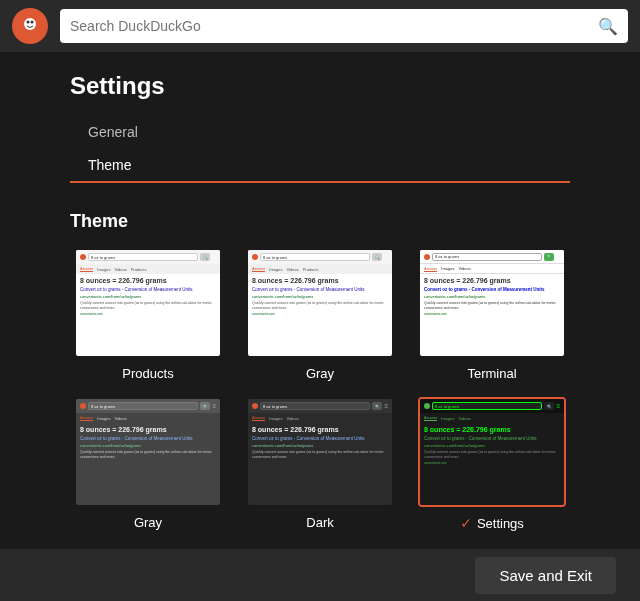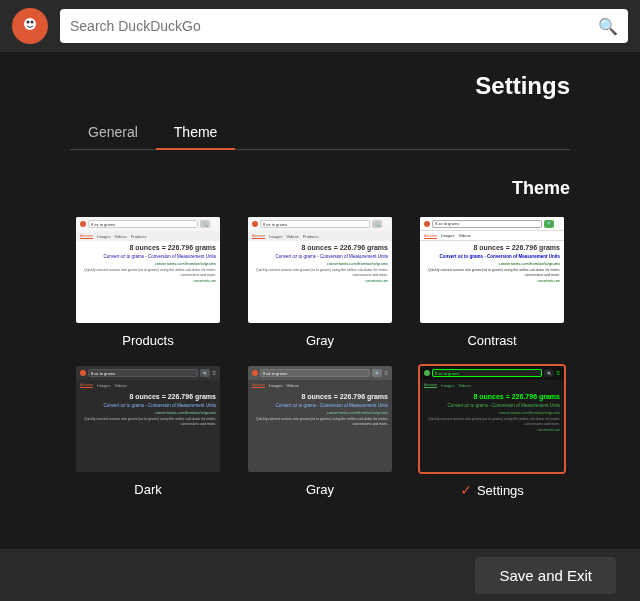--- a/index.html
+++ b/index.html
@@ -54,35 +54,35 @@
       background: none;
       border: none;
       cursor: pointer;
       color: #555;
       font-size: 16px;
     }
 
     
     .settings-container {
       padding: 20px 70px 0 70px;
-      text-align: right;
     }
     .settings-title {
       font-size: 24px;
       font-weight: bold;
       color: #fff;
       margin-bottom: 16px;
     }
 
     
     .tabs {
       display: flex;
       gap: 0;
       margin-bottom: 28px;
       border-bottom: 1px solid #444;
+      flex-direction: column;
     }
     .tab {
       padding: 8px 18px;
       font-size: 14px;
       color: #bbb;
       cursor: pointer;
       border-bottom: 2px solid transparent;
       margin-bottom: -1px;
     }
     .tab.active {
@@ -409,21 +409,46 @@
           </div>
           <div class="mini-content">
             <div class="mini-formula">8 ounces = 226.796 grams</div>
             <div class="mini-result-title">Convert oz to grams - Conversion of Measurement Units</div>
             <div class="mini-result-link">convertunits.com/from/oz/to/grams</div>
             <div class="mini-result-desc">Quickly convert ounces into grams (oz to grams) using the online calculator for metric conversions and more.</div>
             <div class="mini-site-link">convertunits.com</div>
           </div>
         </div>
       </div>
-      <span class="theme-label">Contrast</span>
+      <span class="theme-label">Terminal</span>
+    </div>
+
+    <div class="theme-item">
+      <div class="theme-preview theme-gray">
+        <div class="mini-browser theme-gray">
+          <div class="mini-search-bar">
+            <div class="mini-logo"></div>
+            <div class="mini-search-input">8 oz to grams</div>
+            <div class="mini-search-btn">🔍</div>
+            <div class="mini-menu-icon" style="color:#aaa;">≡</div>
+          </div>
+          <div class="mini-nav-tabs">
+            <span class="mini-nav-tab answer-tab" style="color:#de5833;border-bottom:1px solid #de5833;">Answer</span>
+            <span class="mini-nav-tab" style="color:#ccc;">Images</span>
+            <span class="mini-nav-tab" style="color:#ccc;">Videos</span>
+          </div>
+          <div class="mini-content">
+            <div class="mini-formula" style="color:#eee;">8 ounces = 226.796 grams</div>
+            <div class="mini-result-title">Convert oz to grams - Conversion of Measurement Units</div>
+            <div class="mini-result-link">convertunits.com/from/oz/to/grams</div>
+            <div class="mini-result-desc">Quickly convert ounces into grams (oz to grams) using the online calculator for metric conversions and more.</div>
+          </div>
+        </div>
+      </div>
+      <span class="theme-label">Gray</span>
     </div>
 
     <div class="theme-item">
       <div class="theme-preview theme-dark">
         <div class="mini-browser theme-dark">
           <div class="mini-search-bar">
             <div class="mini-logo"></div>
             <div class="mini-search-input">8 oz to grams</div>
             <div class="mini-search-btn">🔍</div>
             <div class="mini-menu-icon" style="color:#aaa;">≡</div>
@@ -437,45 +462,20 @@
             <div class="mini-formula" style="color:#eee;">8 ounces = 226.796 grams</div>
             <div class="mini-result-title">Convert oz to grams - Conversion of Measurement Units</div>
             <div class="mini-result-link">convertunits.com/from/oz/to/grams</div>
             <div class="mini-result-desc">Quickly convert ounces into grams (oz to grams) using the online calculator for metric conversions and more.</div>
           </div>
         </div>
       </div>
       <span class="theme-label">Dark</span>
     </div>
 
-    <div class="theme-item">
-      <div class="theme-preview theme-gray">
-        <div class="mini-browser theme-gray">
-          <div class="mini-search-bar">
-            <div class="mini-logo"></div>
-            <div class="mini-search-input">8 oz to grams</div>
-            <div class="mini-search-btn">🔍</div>
-            <div class="mini-menu-icon" style="color:#aaa;">≡</div>
-          </div>
-          <div class="mini-nav-tabs">
-            <span class="mini-nav-tab answer-tab" style="color:#de5833;border-bottom:1px solid #de5833;">Answer</span>
-            <span class="mini-nav-tab" style="color:#ccc;">Images</span>
-            <span class="mini-nav-tab" style="color:#ccc;">Videos</span>
-          </div>
-          <div class="mini-content">
-            <div class="mini-formula" style="color:#eee;">8 ounces = 226.796 grams</div>
-            <div class="mini-result-title">Convert oz to grams - Conversion of Measurement Units</div>
-            <div class="mini-result-link">convertunits.com/from/oz/to/grams</div>
-            <div class="mini-result-desc">Quickly convert ounces into grams (oz to grams) using the online calculator for metric conversions and more.</div>
-          </div>
-        </div>
-      </div>
-      <span class="theme-label">Gray</span>
-    </div>
-
     <div class="theme-item selected">
       <div class="theme-preview theme-terminal">
         <div class="mini-browser theme-terminal">
           <div class="mini-search-bar">
             <div class="mini-logo" style="background:#4caf50;"></div>
             <div class="mini-search-input">8 oz to grams</div>
             <div class="mini-search-btn" style="color:#0f0;">🔍</div>
             <div class="mini-menu-icon" style="color:#0f0;">≡</div>
           </div>
           <div class="mini-nav-tabs">

